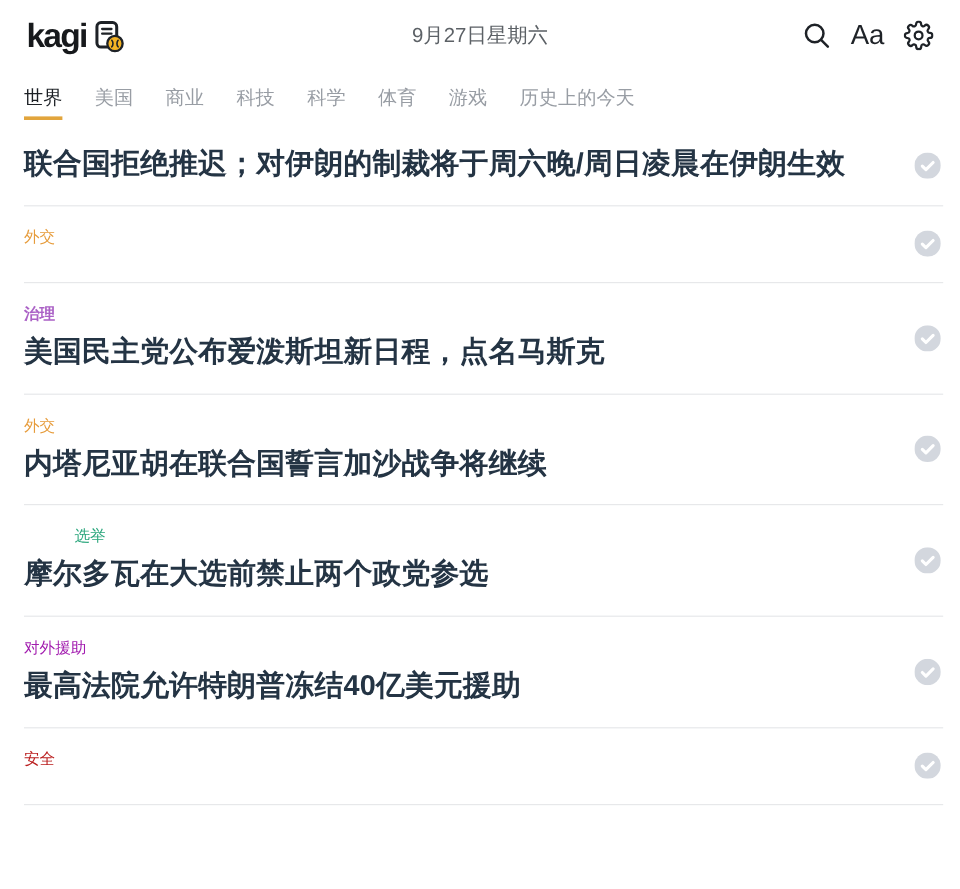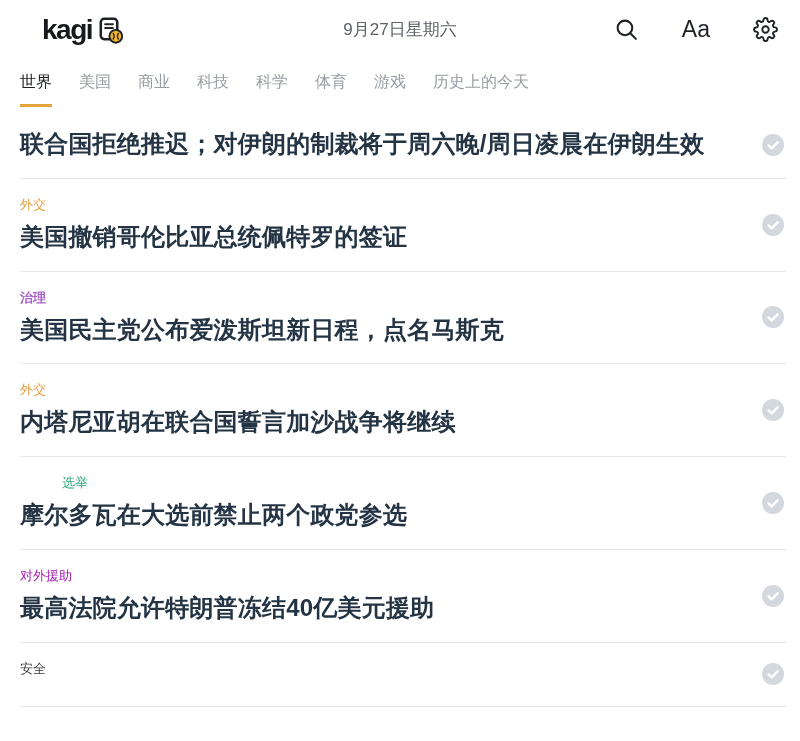--- a/index.html
+++ b/index.html
@@ -12,46 +12,46 @@
 
   
   .topbar {
     height:58px; padding:0 22px;
     display:flex; align-items:center; justify-content:space-between;
     position:relative;
   }
   .logo { display:flex; align-items:flex-start; gap:2px; cursor:pointer; text-decoration:none; }
   .logo-text {
     font-size:28px; font-weight:bold; color:#17191c;
-    letter-spacing:-1.5px; line-height:1; padding-top:2px;margin-left:20px;
+    letter-spacing:-1.5px; line-height:1; padding-top:2px;
   }
   .logo-news-icon { display:block; }
   .date {
     position:absolute; left:0; right:0; text-align:center;
     font-size:17px; color:#5c6166; pointer-events:none;
   }
-  .header-actions { display:flex; align-items:center; gap:43px; z-index:2; }
+  .header-actions { display:flex; align-items:center; gap:16px; z-index:2; }
   .icon-btn {
     background:none; border:none; cursor:pointer; padding:0;
     display:flex; align-items:center; justify-content:center; color:#1e2227;
   }
   .textsize-btn {
     background:none; border:none; cursor:pointer; padding:0;
     font-family:"Liberation Sans",sans-serif;
     font-size:23px; color:#1e2227; line-height:1;
   }
 
   
   .tabs {
     display:flex; align-items:flex-end; gap:27px;
     padding:14px 20px 0 20px;
   }
   .tab {
     font-size:16px; color:#989da4; cursor:pointer;
-    padding-bottom:11px; border-bottom:3px solid transparent;
+    padding-bottom:4px; border-bottom:3px solid transparent;
     white-space:nowrap;
   }
   .tab.active { color:#1d2126; border-bottom-color:#e2a53c; }
 
   
   .stories { margin:6px 14px 0 20px; }
   .story {
     position:relative;
     padding:17px 60px 19px 0;
     border-bottom:1px solid #e7e8ea;
@@ -118,21 +118,20 @@
     <span class="read-toggle">
       <svg width="22" height="22" viewBox="0 0 22 22">
         <circle cx="11" cy="11" r="11" fill="#d3d7de"></circle>
         <path d="M6.6 11.4l3 3 6-6" fill="none" stroke="#ffffff" stroke-width="2.6" stroke-linecap="round" stroke-linejoin="round"></path>
       </svg>
     </span>
   </section>
 
   <section class="story">
     <div class="category" style="color: rgb(230, 155, 58);">外交</div>
-    <h2 class="headline">美国撤销哥伦比亚总统佩特罗的签证</h2>
     <span class="read-toggle">
       <svg width="22" height="22" viewBox="0 0 22 22">
         <circle cx="11" cy="11" r="11" fill="#d3d7de"></circle>
         <path d="M6.6 11.4l3 3 6-6" fill="none" stroke="#ffffff" stroke-width="2.6" stroke-linecap="round" stroke-linejoin="round"></path>
       </svg>
     </span>
   </section>
 
   <section class="story">
     <div class="category" style="color: rgb(171, 98, 198); font-weight: bold;">治理</div>
@@ -172,21 +171,21 @@
     <h2 class="headline">最高法院允许特朗普冻结40亿美元援助</h2>
     <span class="read-toggle">
       <svg width="22" height="22" viewBox="0 0 22 22">
         <circle cx="11" cy="11" r="11" fill="#d3d7de"></circle>
         <path d="M6.6 11.4l3 3 6-6" fill="none" stroke="#ffffff" stroke-width="2.6" stroke-linecap="round" stroke-linejoin="round"></path>
       </svg>
     </span>
   </section>
 
   <section class="story">
-    <div class="category" style="color: #404040;">安全</div>
+    <div class="category" style="color: #b91c1c;">安全</div>
     <span class="read-toggle">
       <svg width="22" height="22" viewBox="0 0 22 22">
         <circle cx="11" cy="11" r="11" fill="#d3d7de"></circle>
         <path d="M6.6 11.4l3 3 6-6" fill="none" stroke="#ffffff" stroke-width="2.6" stroke-linecap="round" stroke-linejoin="round"></path>
       </svg>
     </span>
   </section>
 
 </main>
 

